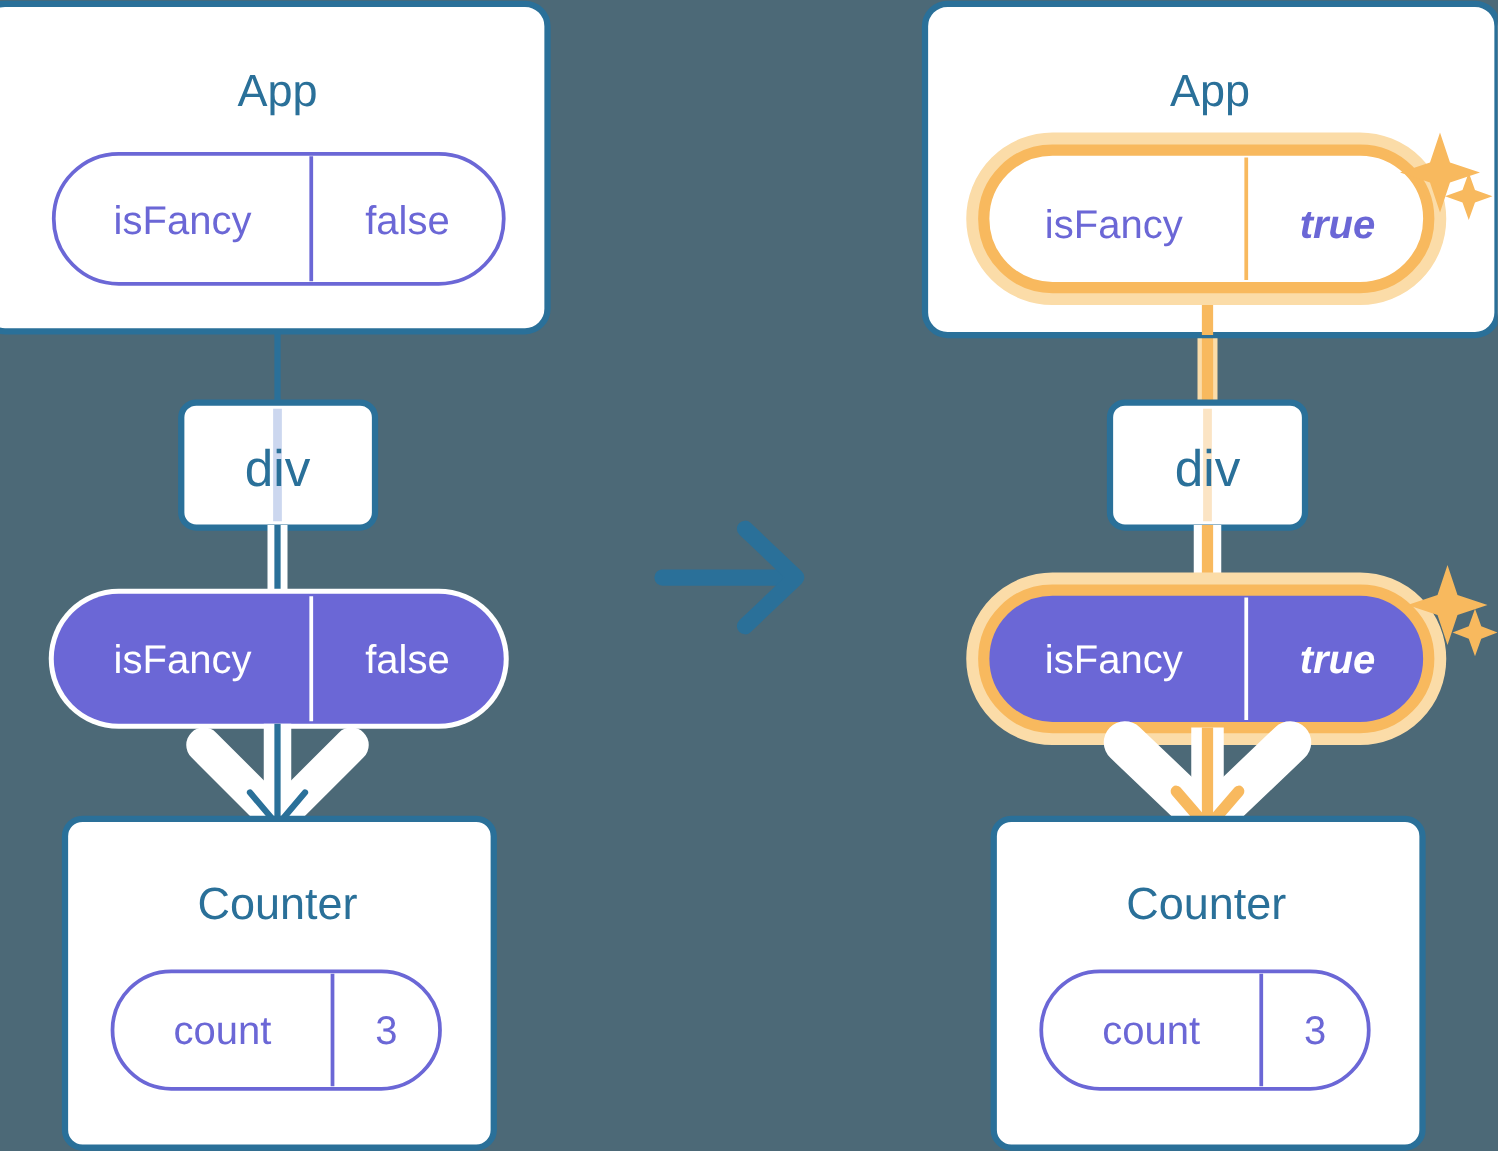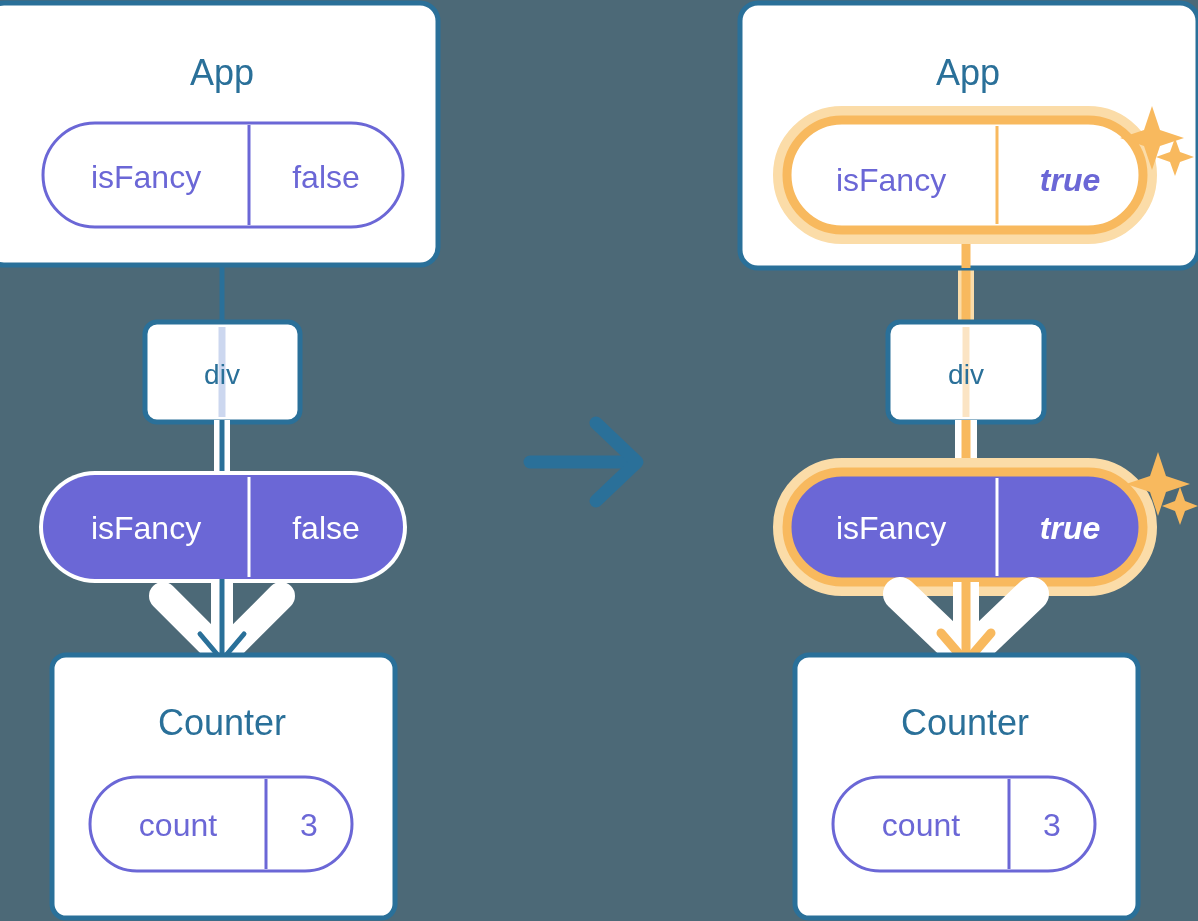--- a/index.html
+++ b/index.html
@@ -31,21 +31,21 @@
     pointer-events: none;
   }
   .node-title {
     color: #2a7099;
     font-size: 36px;
     font-weight: 400;
     text-align: left;
   }
   .div-title {
     color: #2a7099;
-    font-size: 28px;
+    font-size: 41px;
     font-weight: 400;
     text-align: center;
   }
   .pill-label-outline {
     color: #6b67d6;
     font-size: 32px;
     font-weight: 400;
     text-align: center;
   }
   .pill-label-solid {

